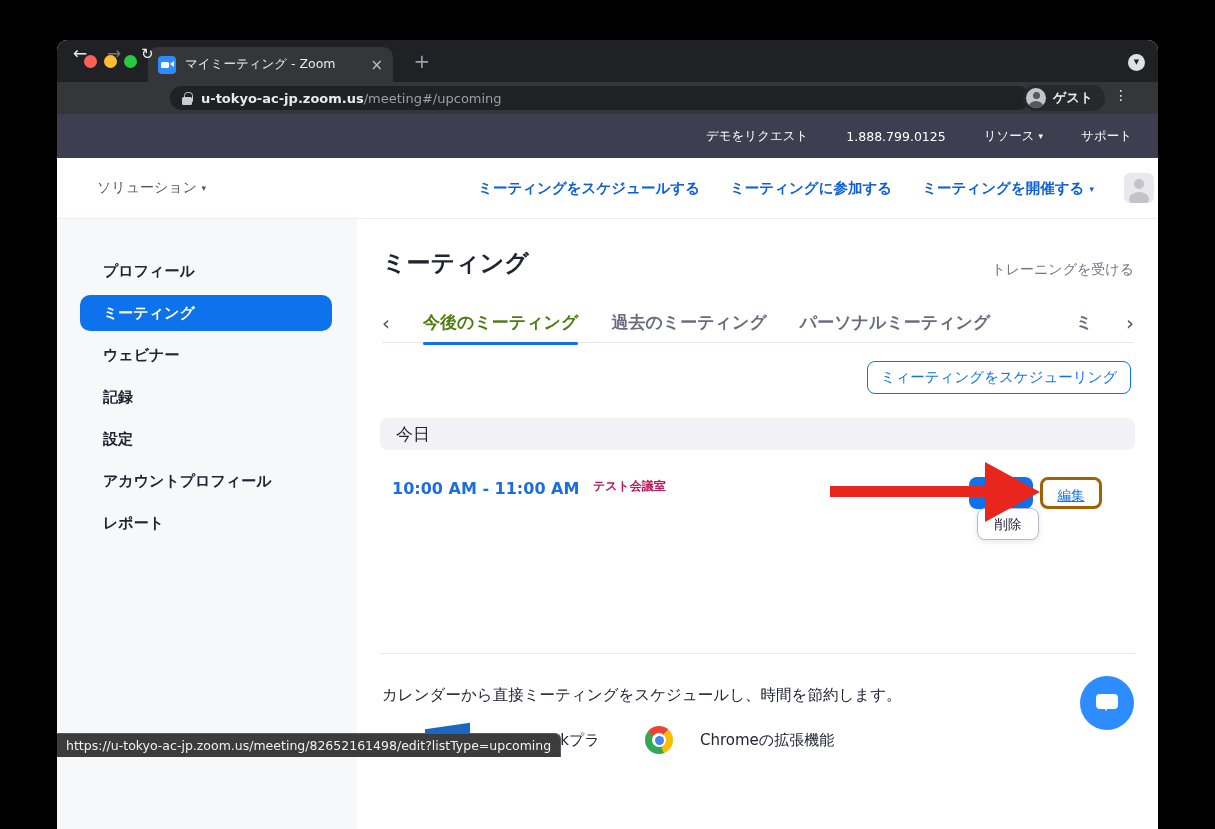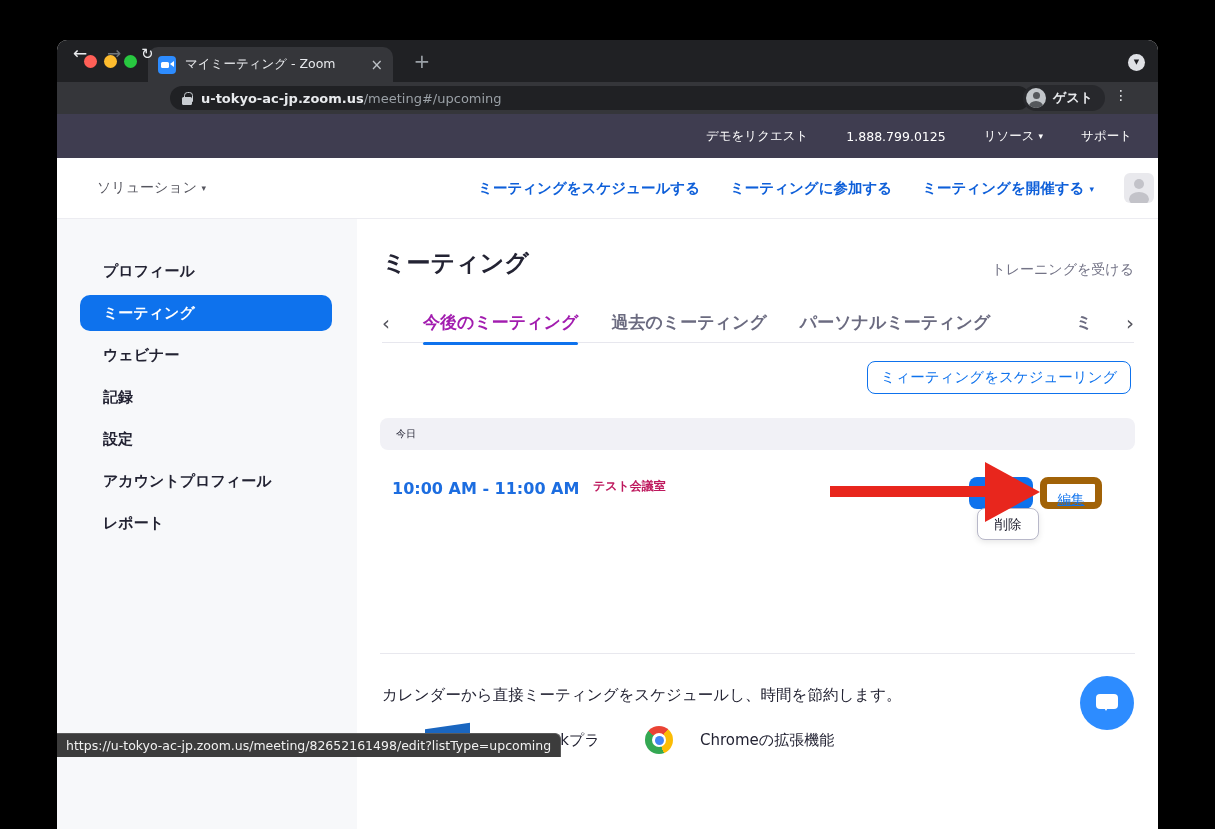--- a/index.html
+++ b/index.html
@@ -54,34 +54,34 @@
   .snav { position:absolute; left:46px; font-size:15px; font-weight:600; color:#232333; white-space:nowrap; }
   .snav-active { position:absolute; left:23px; width:252px; height:36px; background:#0e72ed; border-radius:10px; color:#fff; font-size:15px; font-weight:600; line-height:36px; padding-left:23px; }
   .sidecard { position:absolute; left:23px; width:252px; top:393px; bottom:0; background:#fff; border-radius:14px 14px 0 0; }
   .sidecard a { position:absolute; left:23px; color:#2476d8; font-size:15px; text-decoration:none; white-space:nowrap; }
 
   .main { position:absolute; left:300px; right:0; top:0; bottom:0; background:#fff; }
   .pagetitle { position:absolute; left:25px; top:28px; font-size:24px; font-weight:bold; color:#232333; }
   .training { position:absolute; right:24px; top:42px; font-size:14px; color:#747487; }
   .tabs { position:absolute; left:25px; right:24px; top:84px; height:40px; border-bottom:1px solid #e7e7ee; display:flex; align-items:center; gap:33px; font-size:17px; font-weight:bold; color:#6b6b80; white-space:nowrap; }
   .tabchev { font-size:20px; font-weight:normal; color:#55555e; }
-  .tabs .active { color:#a21caf; position:relative; }
+  .tabs .active { color:#4d7c0f; position:relative; }
   .tabs .active::after { content:""; position:absolute; left:0; right:0; bottom:-11px; height:3px; background:#0e72ed; border-radius:2px; }
   .tab-trunc { margin-left:auto; }
 
   .daterange { position:absolute; left:23px; top:142px; width:270px; height:33px; border:1px solid #b8b8c9; border-radius:8px; display:flex; align-items:center; padding:0 12px; font-size:13.5px; background:#fff; }
   .ph { color:#9595a5; }
   .tolabel { color:#232333; margin:0 16px; }
   .schedbtn { position:absolute; left:510px; top:142px; width:264px; height:33px; border:1.5px solid #0e72ed; border-radius:8px; background:#fff; color:#0e72ed; font-size:14.5px; text-align:center; line-height:30px; }
-  .todaybar { position:absolute; left:23px; right:23px; top:199px; height:32px; background:#f1f1f6; border-radius:8px; line-height:32px; padding-left:16px; font-size:10px; color:#232333; }
+  .todaybar { position:absolute; left:23px; right:23px; top:199px; height:32px; background:#f1f1f6; border-radius:8px; line-height:32px; padding-left:16px; font-size:17px; color:#232333; }
 
   .mtime { position:absolute; left:35px; top:260px; font-size:16px; font-weight:bold; color:#1c6de0; }
   .mtopic { position:absolute; left:236px; top:259px; font-size:12px; font-weight:bold; color:#be185d; text-decoration:none; }
   .startbtn { position:absolute; left:612px; top:258px; width:64px; height:32px; background:#0e72ed; border-radius:8px; z-index:1; }
-  .editbtn { position:absolute; left:683px; top:258px; width:62px; height:32px; background:#fff; border:7px solid #a16207; border-radius:8px; color:#0e72ed; font-size:13.5px; text-align:center; line-height:30px; text-decoration:underline; z-index:1; }
+  .editbtn { position:absolute; left:683px; top:258px; width:62px; height:32px; background:#fff; border:3px solid #a16207; border-radius:8px; color:#0e72ed; font-size:13.5px; text-align:center; line-height:30px; text-decoration:underline; z-index:1; }
   .delbtn { position:absolute; left:620px; top:289px; width:62px; height:32px; background:#fff; border:1px solid #b8b8c9; border-radius:8px; color:#232333; font-size:13.5px; text-align:center; line-height:30px; box-shadow:0 2px 6px rgba(0,0,0,.10); z-index:2; }
   .arrow-shaft { position:absolute; left:473px; top:267px; width:160px; height:11px; background:#e8261d; z-index:5; }
   .arrow-head { position:absolute; left:628px; top:243px; width:0; height:0; border-top:30px solid transparent; border-bottom:30px solid transparent; border-left:55px solid #e8261d; z-index:5; }
 
   .divider { position:absolute; left:23px; right:23px; top:434px; border-top:1px solid #e8e8ee; }
   .promo { position:absolute; left:25px; top:466px; font-size:15.5px; color:#232333; }
   .outlook-shape { position:absolute; left:68px; top:507px; width:45px; height:11px; background:#1a66c0; transform:skewY(-8deg); z-index:1; }
   .outlook-label { position:absolute; left:143px; top:512px; font-size:15px; color:#232333; }
   .chrome { position:absolute; left:288px; top:507px; width:28px; height:28px; border-radius:50%; background:conic-gradient(from 40deg, #fbbc05 0 120deg, #34a853 120deg 270deg, #ea4335 270deg 360deg); }
   .chrome::before { content:""; position:absolute; left:7px; top:7px; width:14px; height:14px; border-radius:50%; background:#fff; }

